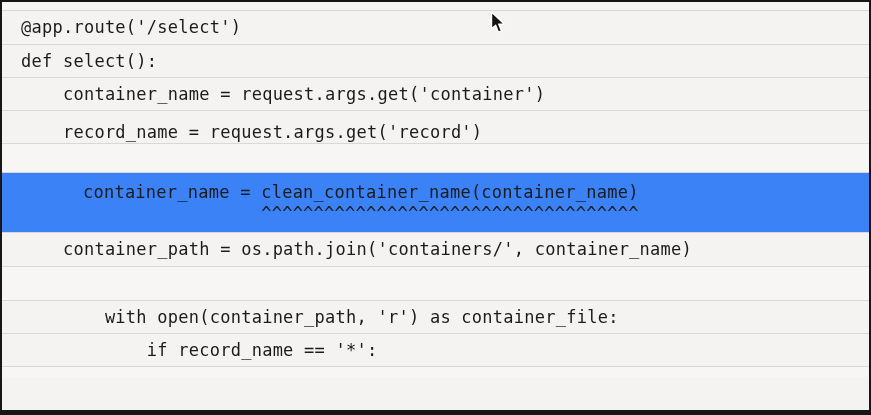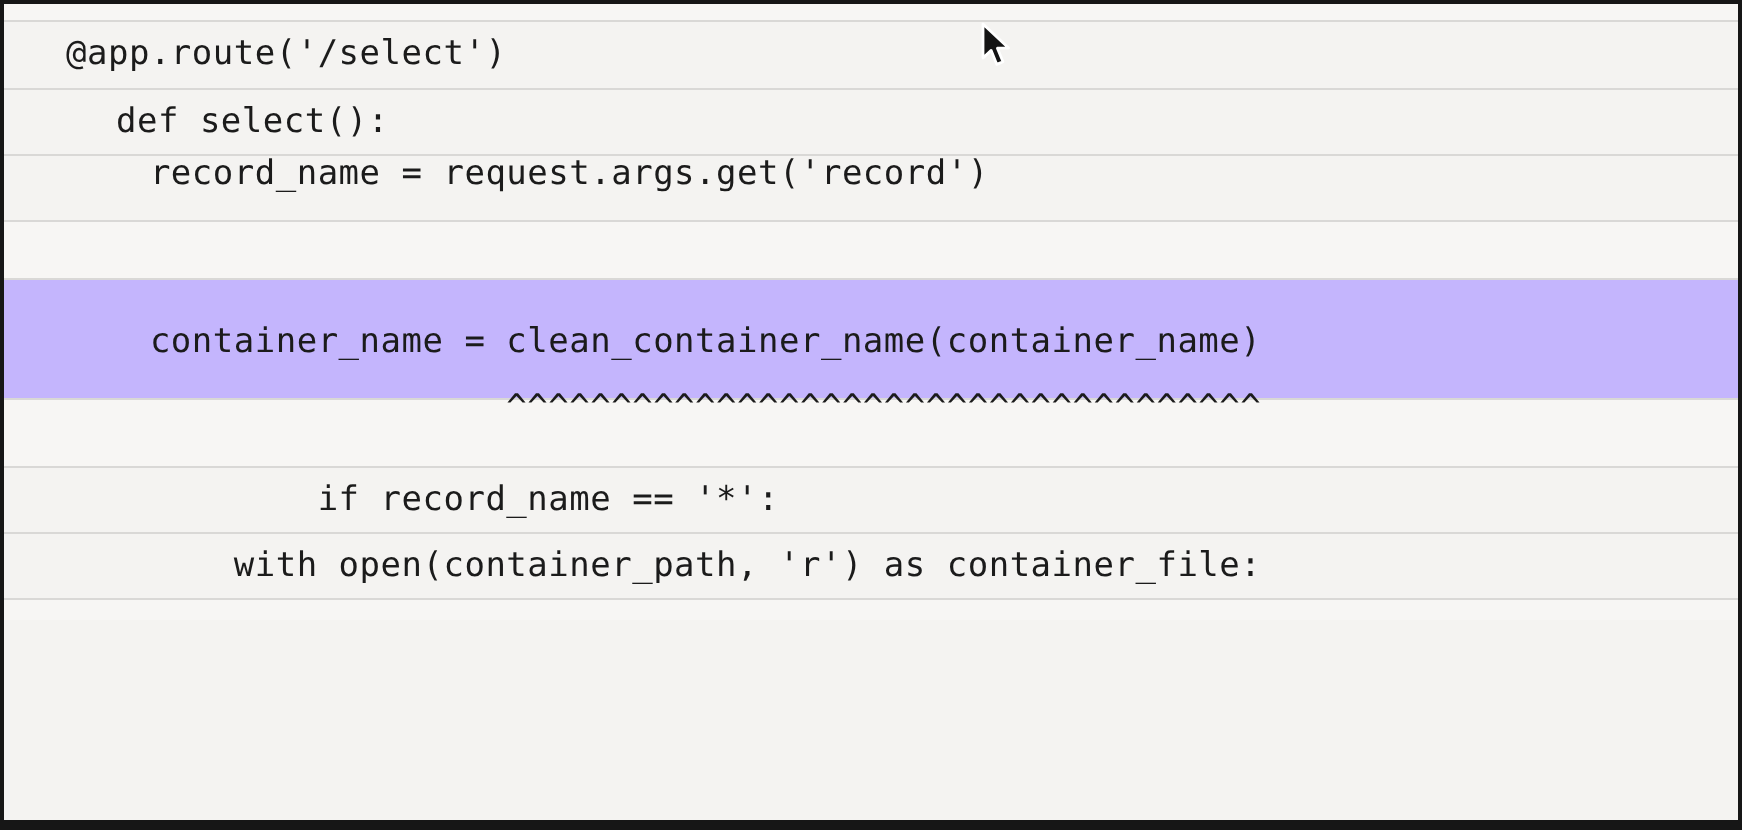--- a/index.html
+++ b/index.html
@@ -33,25 +33,26 @@
     box-sizing: border-box;
     border-top: 1px solid #d9d8d6;
     display: flex;
     align-items: center;
     background: #f4f3f1;
   }
   .code-row.blank {
     background: #f7f6f4;
   }
   .code-row.highlighted {
-    background: #c4b5fd;
+    background: #3b82f6;
     display: block;
+    padding-left: 20px;
   }
   .code-row pre {
-    margin: 12px;
+    margin: 0;
     padding: 0 0 0 19px;
     font-family: "DejaVu Sans Mono", "Liberation Mono", monospace;
     font-size: 17px;
     letter-spacing: 0.25px;
     line-height: 21px;
     color: #1b1b1b;
     white-space: pre;
   }
   .code-row.highlighted .hl-inner {
     padding-top: 9px;
@@ -74,39 +75,45 @@
 </head>
 <body>
 
 <div class="screen">
   <div class="code-panel">
     <div class="top-strip"></div>
     <div id="rows">
         <div class="code-row code" style="height: 34px;">
           <pre>@app.route('/select')</pre>
         </div>
-        <div class="code-row code" style="height: 33px; padding-left: 25px;">
+        <div class="code-row code" style="height: 33px;">
           <pre>def select():</pre>
+        </div>
+        <div class="code-row code" style="height: 33px;">
+          <pre>    container_name = request.args.get('container')</pre>
         </div>
         <div class="code-row code" style="height: 33px; align-items: flex-end;">
           <pre>    record_name = request.args.get('record')</pre>
         </div>
         <div class="code-row blank" style="height: 29px;"></div>
         <div class="code-row highlighted" style="height: 60px;">
           <div class="hl-inner">
             <pre>    container_name = clean_container_name(container_name)</pre>
             <pre>                     ^^^^^^^^^^^^^^^^^^^^^^^^^^^^^^^^^^^^</pre>
           </div>
         </div>
+        <div class="code-row code" style="height: 34px;">
+          <pre>    container_path = os.path.join('containers/', container_name)</pre>
+        </div>
         <div class="code-row blank" style="height: 34px;"></div>
         <div class="code-row code" style="height: 33px;">
-          <pre>            if record_name == '*':</pre>
+          <pre>        with open(container_path, 'r') as container_file:</pre>
         </div>
         <div class="code-row code" style="height: 33px;">
-          <pre>        with open(container_path, 'r') as container_file:</pre>
+          <pre>            if record_name == '*':</pre>
         </div>
       </div>
     <div class="bottom-strip"></div>
   </div>
 
   <svg class="mouse-cursor" viewBox="0 0 17 24" xmlns="http://www.w3.org/2000/svg">
     <path d="M 1.5 1 L 1.5 18 L 5.6 14.2 L 8.4 21.2 L 11.5 19.9 L 8.7 13.1 L 14.3 13 Z" fill="#141414" stroke="#ffffff" stroke-width="1.4" stroke-linejoin="round"></path>
   </svg>
 </div>
 

